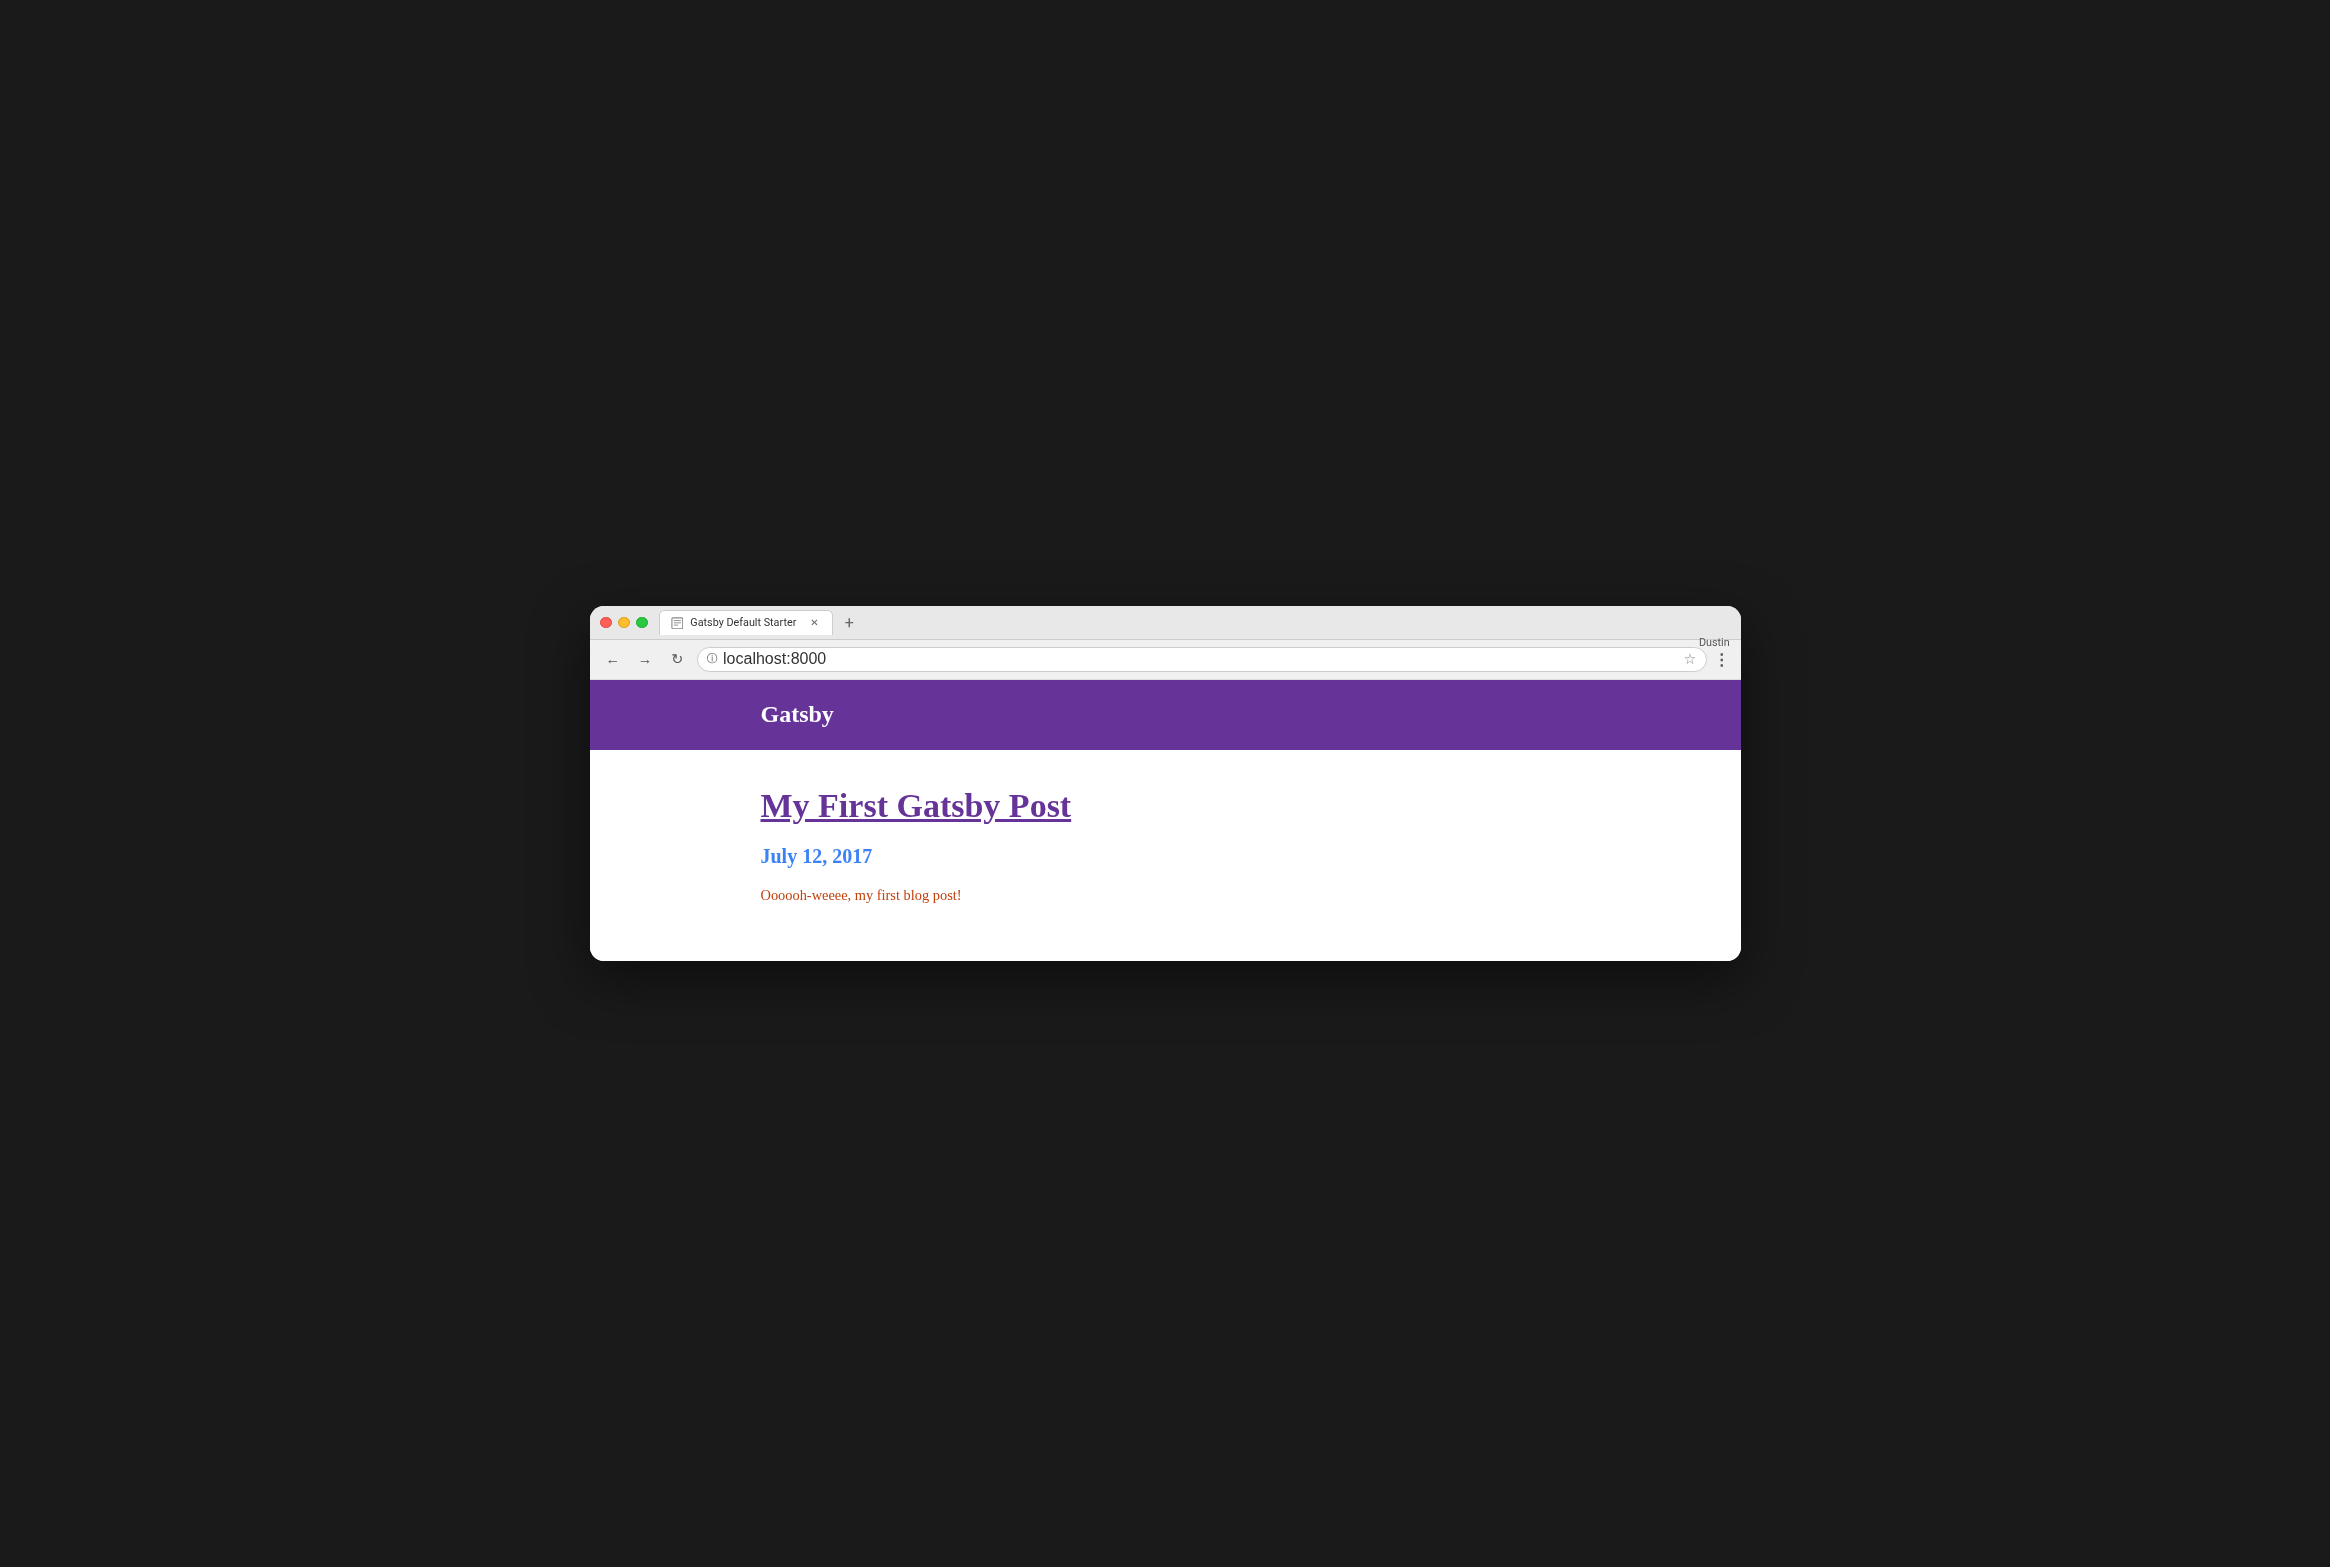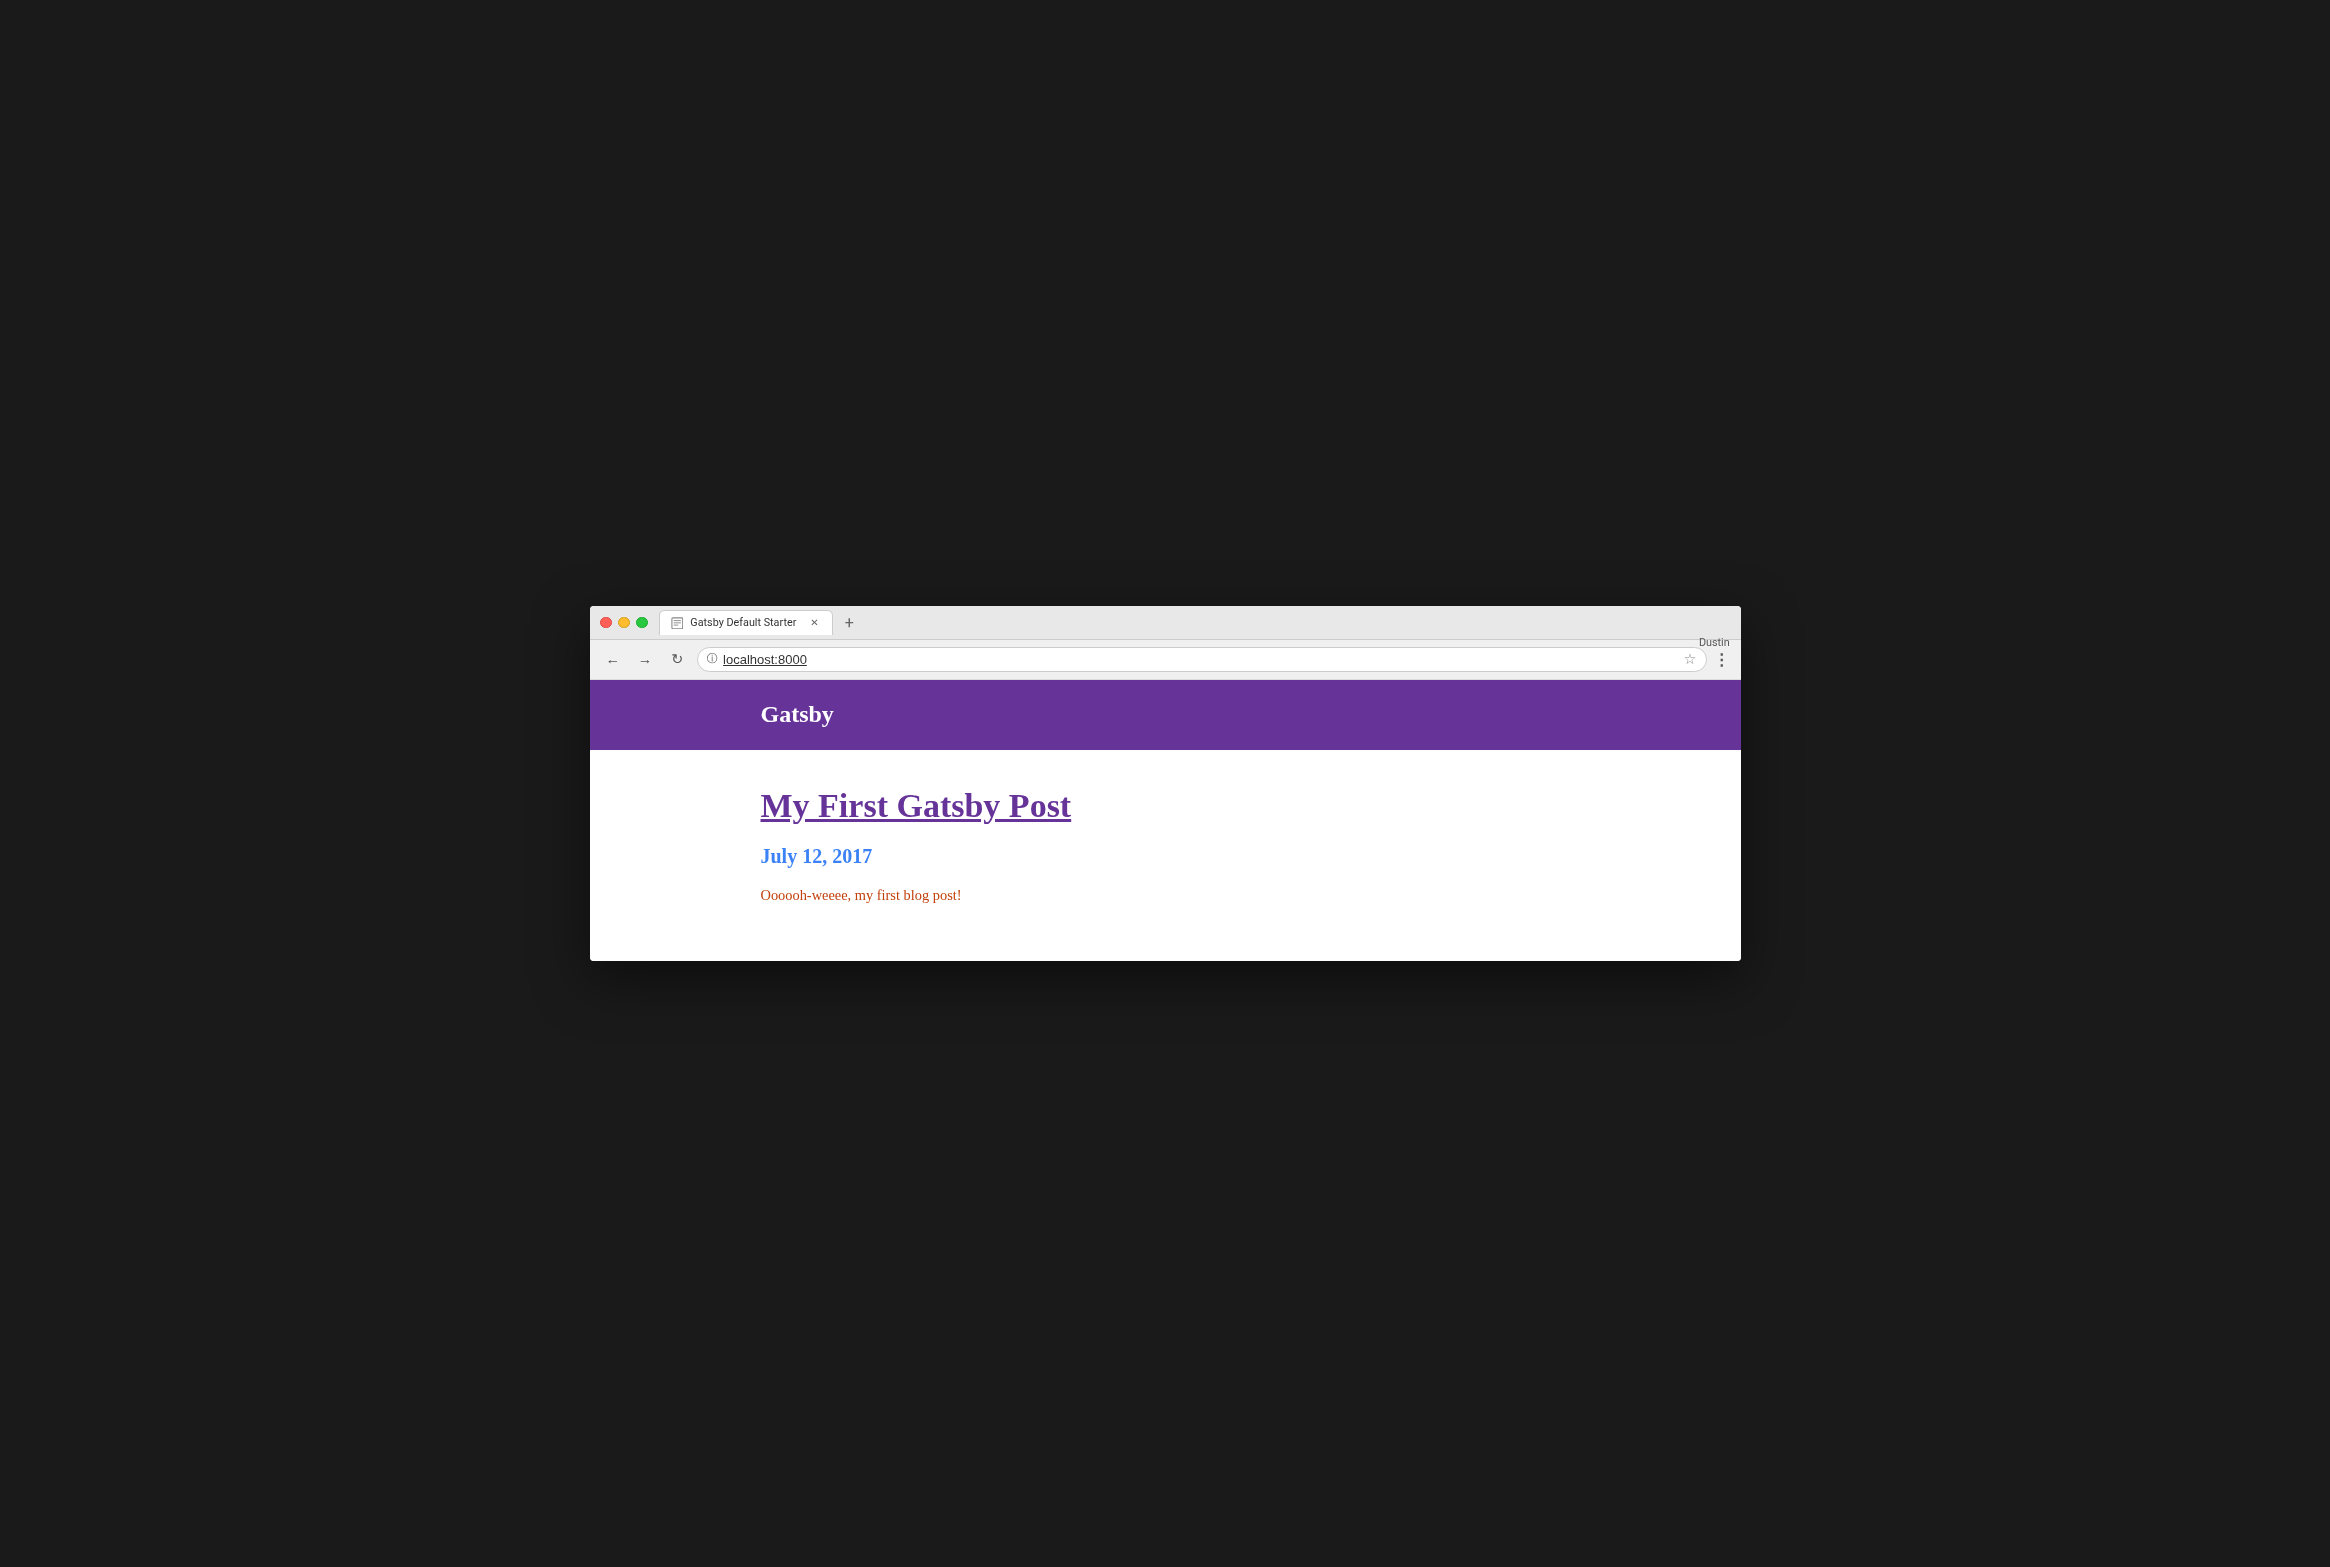--- a/index.html
+++ b/index.html
@@ -12,21 +12,21 @@
       background: #1a1a1a;
       display: flex;
       justify-content: center;
       align-items: center;
       min-height: 100vh;
       font-family: -apple-system, BlinkMacSystemFont, 'Segoe UI', Roboto, sans-serif;
     }
 
     .browser-window {
       width: 1151px;
-      border-radius: 4px;
+      border-radius: 14px;
       overflow: hidden;
       box-shadow: 0 18px 54px rgba(0,0,0,0.5);
       background: #fff;
     }
 
     
     .browser-titlebar {
       background: #e8e8e8;
       height: 34px;
       display: flex;
@@ -150,26 +150,25 @@
       gap: 5.4px;
     }
 
     .address-bar-lock {
       color: #555;
       font-size: 10.8px;
     }
 
     .address-bar-url {
       flex: 1;
-      font-size: 13px;
+      font-size: 16px;
       color: #333;
       border: none;
       outline: none;
       background: transparent;
-      text-decoration: underline;
     }
 
     .address-bar-star {
       color: #888;
       font-size: 14.4px;
       cursor: pointer;
     }
 
     .address-bar-menu {
       color: #555;

